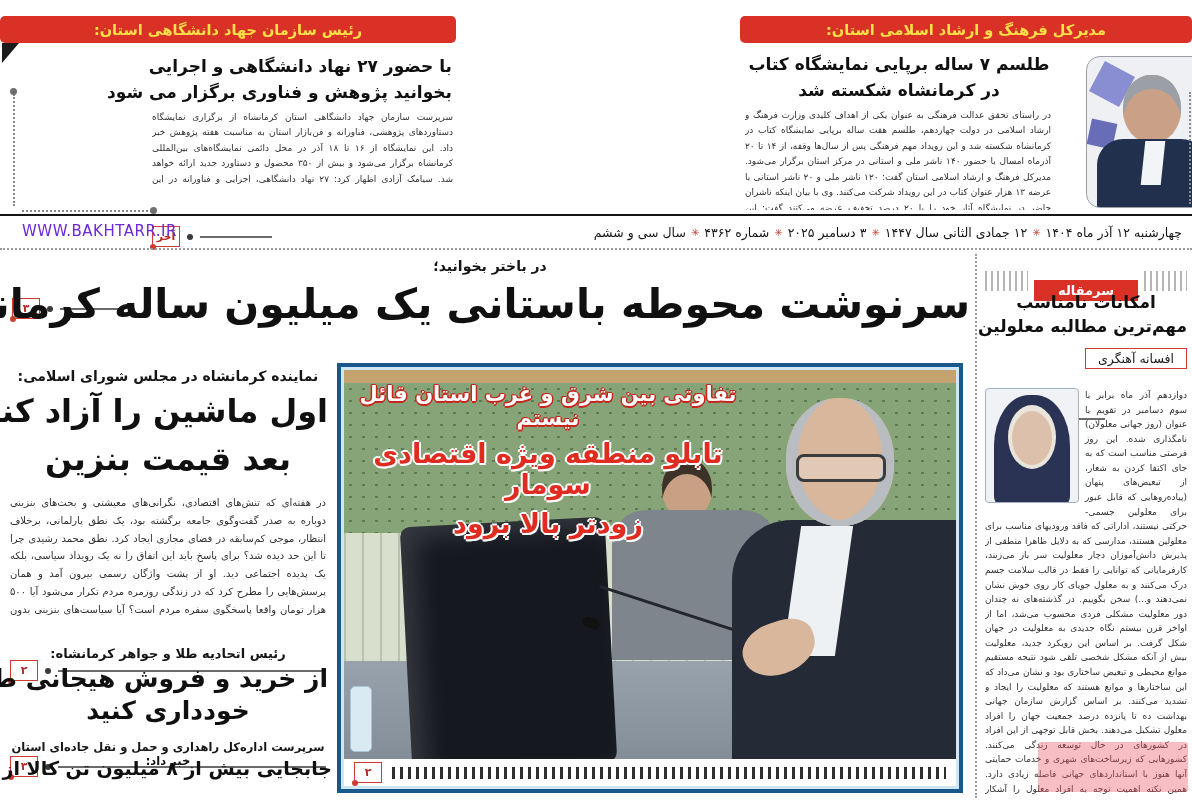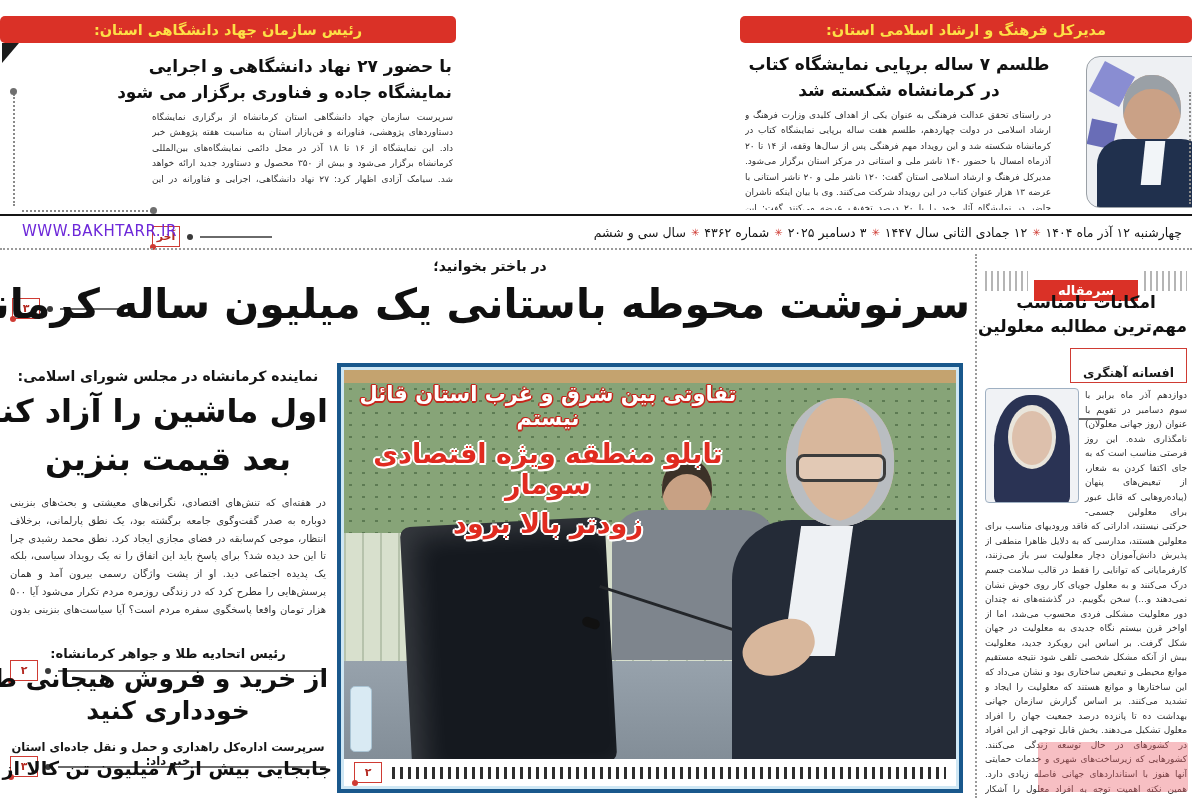--- a/index.html
+++ b/index.html
@@ -64,21 +64,21 @@
       text-shadow:1.5px 0 0 #c6261c,-1.5px 0 0 #c6261c,0 1.5px 0 #c6261c,0 -1.5px 0 #c6261c,1px 1px 0 #c6261c,-1px -1px 0 #c6261c;}
   .ov-line2{font-size:27px;font-weight:bold;color:#e02b20;margin-top:8px;
       text-shadow:2px 0 0 #fff,-2px 0 0 #fff,0 2px 0 #fff,0 -2px 0 #fff,1.5px 1.5px 0 #fff,-1.5px -1.5px 0 #fff;}
   .photo-footer{position:absolute;left:0;right:0;bottom:0;height:27px;background:#fff;display:flex;align-items:center;
       gap:10px;padding:0 10px;direction:ltr;}
   .hatch{flex:1;height:12px;background:repeating-linear-gradient(90deg,#2e2e2e 0 3px,transparent 3px 8px);}
   
   .ed-badge{background:#da3127;color:#fff;font-size:13px;font-weight:bold;height:21px;display:flex;align-items:center;
       justify-content:center;width:104px;margin-top:20px;}
   .hatch-side{flex:1;height:20px;background:repeating-linear-gradient(90deg,#b5b5b5 0 2px,transparent 2px 6px);}
-  .ed-author{display:inline-block;border:1.5px solid #cf3b33;padding:16px 12px 2px;font-size:12.5px;font-weight:bold;color:#1a1a1a;background:#fff;}
+  .ed-author{display:inline-block;border:1.5px solid #cf3b33;padding:2px 12px 2px;font-size:12.5px;font-weight:normal;color:#1a1a1a;background:#fff;}
   .ed-photo{float:left;width:92px;height:113px;margin-right:6px;margin-bottom:3px;border:1px solid #9fb0c2;border-radius:4px;
       background:#f0f2f5;position:relative;overflow:hidden;}
   .hijab{position:absolute;left:8px;top:6px;width:76px;height:110px;background:#2a3354;border-radius:46% 46% 8% 8%;}
   .hijab-inner{position:absolute;left:22px;top:16px;width:48px;height:64px;background:#e9e5db;border-radius:50%;}
   .face{position:absolute;left:26px;top:22px;width:40px;height:54px;background:#ddc0ac;border-radius:50%;}
   .highlight{background:rgba(233,86,96,.38);border-radius:3px;}
   
   .tl-shape1{position:absolute;left:8px;top:10px;width:34px;height:34px;background:#6f74c9;transform:rotate(28deg);opacity:.8;}
   .tl-shape2{position:absolute;left:2px;top:64px;width:26px;height:26px;background:#474ca8;transform:rotate(12deg);opacity:.8;}
   .tl-head{position:absolute;left:36px;top:18px;width:58px;height:68px;background:#caa186;border-radius:48%;box-shadow:inset 0 14px 0 #9aa0a6;}
@@ -101,21 +101,21 @@
     <div class="tl-head"></div>
     <div class="tl-body"></div>
     <div class="tl-shirt"></div>
   </div>
   <div class="abs dots-v" style="left:13px;top:94px;height:112px;"></div>
   <div class="abs end-dot" style="left:10px;top:88px;"></div>
   <div class="abs dots-h" style="left:22px;top:210px;width:130px;"></div>
   <div class="abs end-dot" style="left:150px;top:207px;"></div>
 
   <div class="abs headline" style="left:152px;top:56px;width:300px;font-size:17px;">با حضور ۲۷ نهاد دانشگاهی و اجرایی</div>
-  <div class="abs headline" style="left:152px;top:82px;width:300px;font-size:17px;">نمایشگاه جاده و فناوری برگزار می شود</div>
+  <div class="abs headline" style="left:152px;top:82px;width:300px;font-size:17px;">بخوانید پژوهش و فناوری برگزار می شود</div>
   <div class="abs body-text" style="left:152px;top:110px;width:301px;height:76px;font-size:9px;">سرپرست سازمان جهاد دانشگاهی استان کرمانشاه از برگزاری نمایشگاه دستاوردهای پژوهشی، فناورانه و فن‌بازار استان به مناسبت هفته پژوهش خبر داد. این نمایشگاه از ۱۶ تا ۱۸ آذر در محل دائمی نمایشگاه‌های بین‌المللی کرمانشاه برگزار می‌شود و بیش از ۳۵۰ محصول و دستاورد جدید ارائه خواهد شد. سیامک آزادی اظهار کرد: ۲۷ نهاد دانشگاهی، اجرایی و فناورانه در این نمایشگاه حضور دارند و محصولات ارائه شده از فناوری متوسط تا بالا برخوردار هستند.</div>
   <div class="abs ref-row" style="left:152px;top:186px;width:120px;">
     <span class="ref-box">آخر</span>
     <span class="ref-dot"></span>
     <span class="ref-line"></span>
   </div>
 
   <div class="abs red-bar" style="left:740px;top:16px;width:452px;">
     <span>مدیرکل فرهنگ و ارشاد اسلامی استان:</span>
   </div>

